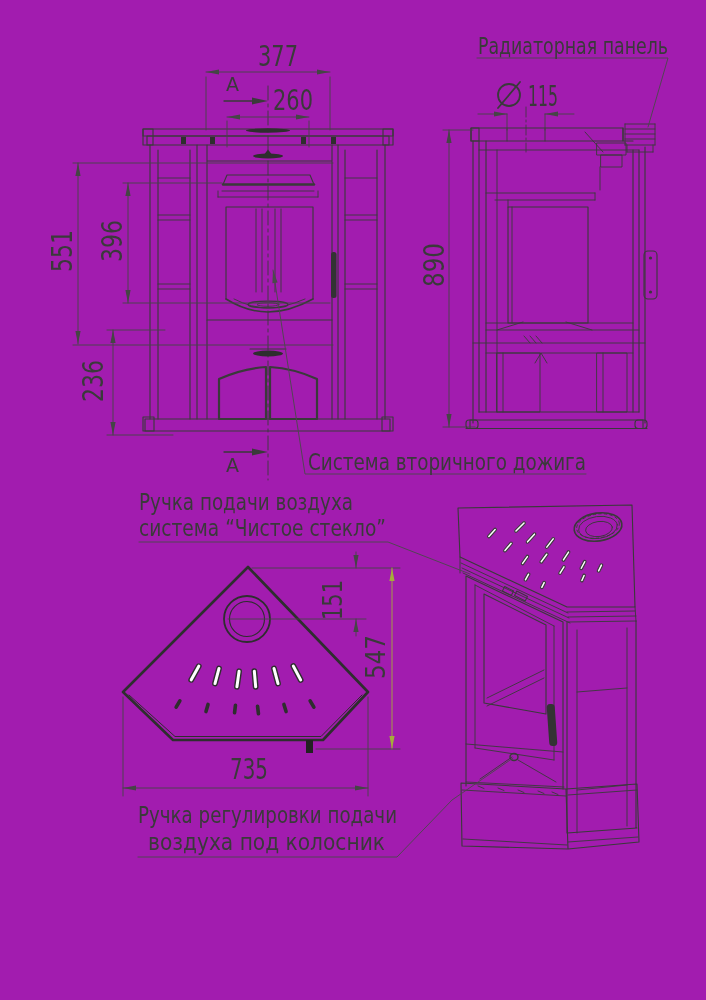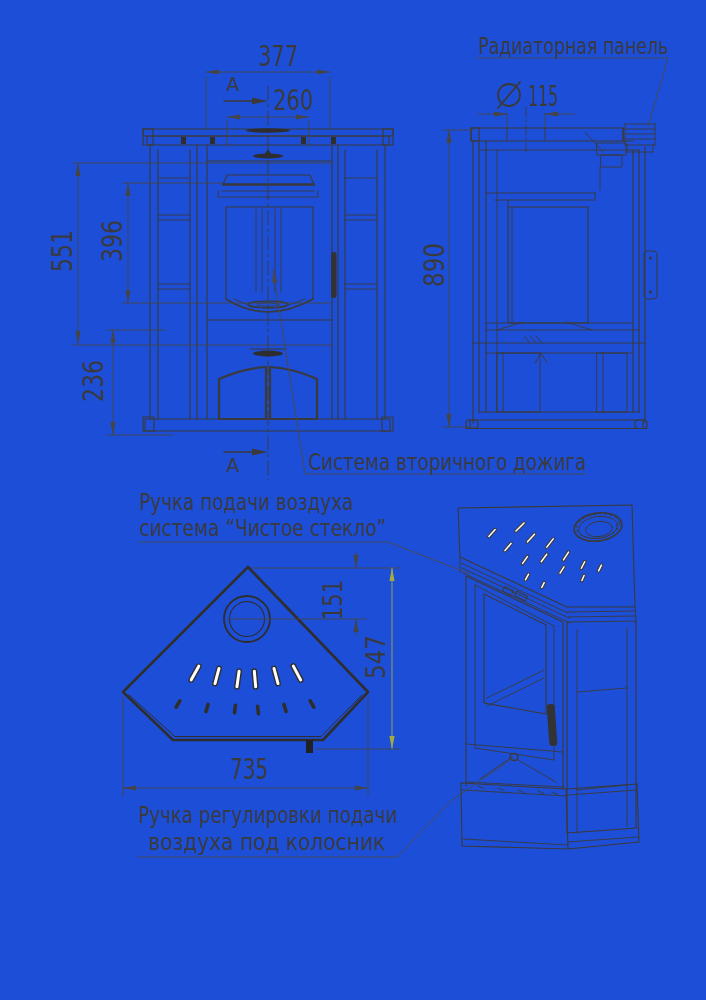--- a/index.html
+++ b/index.html
@@ -1,16 +1,16 @@
 <!DOCTYPE html>
 <html><head>
 <meta charset="utf-8">
 <style>
   html,body{margin:0;padding:0;background:#f6f6f4;}
-  .stage{position:relative;width:706px;height:1000px;background:#1d4ed8;overflow:hidden;
+  .stage{position:relative;width:706px;height:1000px;background:#a21caf;overflow:hidden;
          font-family:"DejaVu Sans",sans-serif;text-decoration:underline;}
   .stage svg{position:absolute;left:0;top:0;}
   text{fill:#3a3a3a;}
   .lbl{font-size:23px;}
   .dim{font-size:28px;}
   .dimS{font-size:26px;}
   .sec{font-size:19px;}
 </style>
 </head>
 <body>

